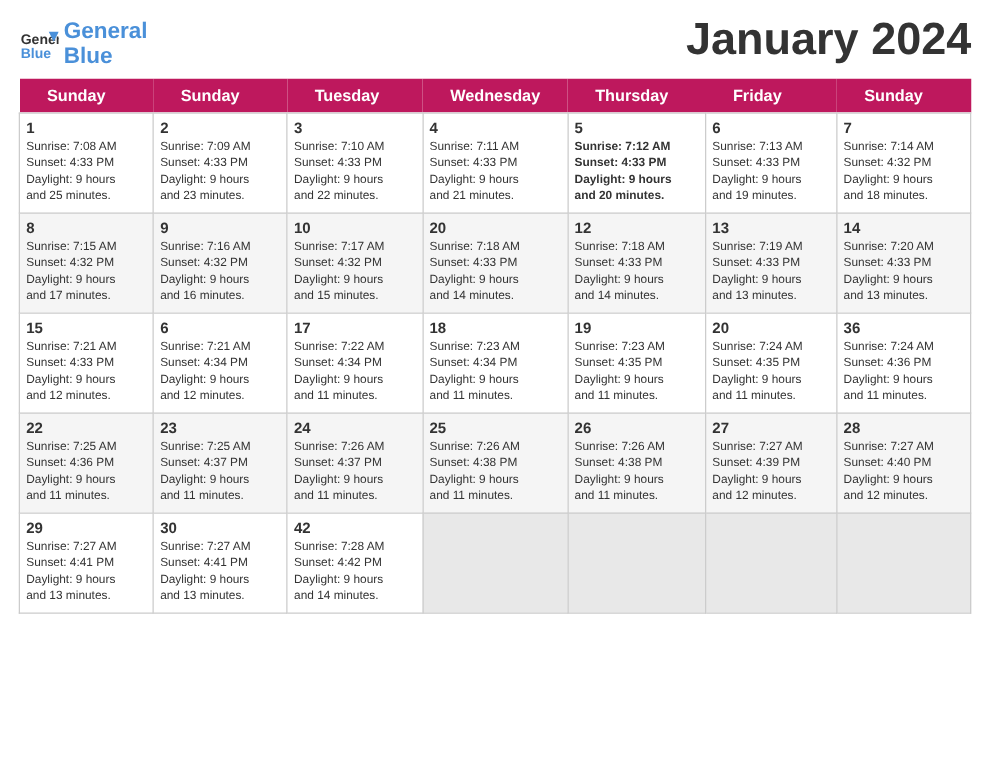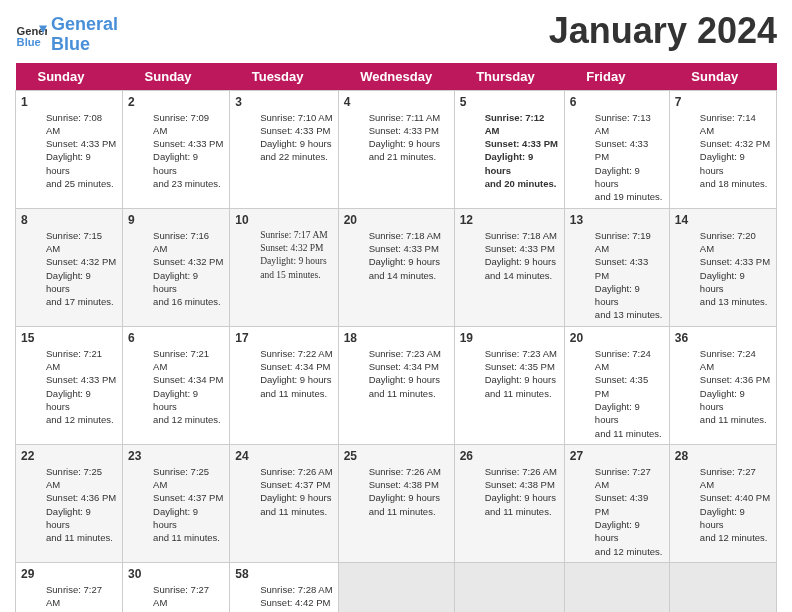--- a/index.html
+++ b/index.html
@@ -77,21 +77,20 @@
     .day-num {
       font-weight: bold;
       font-size: 12px;
       display: block;
       margin-bottom: 2px;
     }
     .day-info {
       font-size: 9.5px;
       color: #333;
       line-height: 1.4;
-      margin-left: 25px;
     }
     .empty-cell {
       background-color: #e8e8e8 !important;
     }
   </style>
 </head>
 <body>
 
 <div class="header-area">
   <div class="logo">
@@ -185,21 +184,21 @@
         </td>
         <td>
           <span class="day-num">9</span>
           <div class="day-info" style="white-space: pre-line;">Sunrise: 7:16 AM
 Sunset: 4:32 PM
 Daylight: 9 hours
 and 16 minutes.</div>
         </td>
         <td>
           <span class="day-num">10</span>
-          <div class="day-info" style="white-space: pre-line; font-family: Liberation Serif, serif;">Sunrise: 7:17 AM
+          <div class="day-info" style="white-space: pre-line;">Sunrise: 7:17 AM
 Sunset: 4:32 PM
 Daylight: 9 hours
 and 15 minutes.</div>
         </td>
         <td>
           <span class="day-num">20</span>
           <div class="day-info" style="white-space: pre-line;">Sunrise: 7:18 AM
 Sunset: 4:33 PM
 Daylight: 9 hours
 and 14 minutes.</div>
@@ -337,21 +336,21 @@
 and 13 minutes.</div>
         </td>
         <td>
           <span class="day-num">30</span>
           <div class="day-info" style="white-space: pre-line;">Sunrise: 7:27 AM
 Sunset: 4:41 PM
 Daylight: 9 hours
 and 13 minutes.</div>
         </td>
         <td>
-          <span class="day-num">58</span>
+          <span class="day-num">42</span>
           <div class="day-info" style="white-space: pre-line;">Sunrise: 7:28 AM
 Sunset: 4:42 PM
 Daylight: 9 hours
 and 14 minutes.</div>
         </td>
         <td class="empty-cell"></td>
         <td class="empty-cell"></td>
         <td class="empty-cell"></td>
         <td class="empty-cell"></td>
       </tr>

